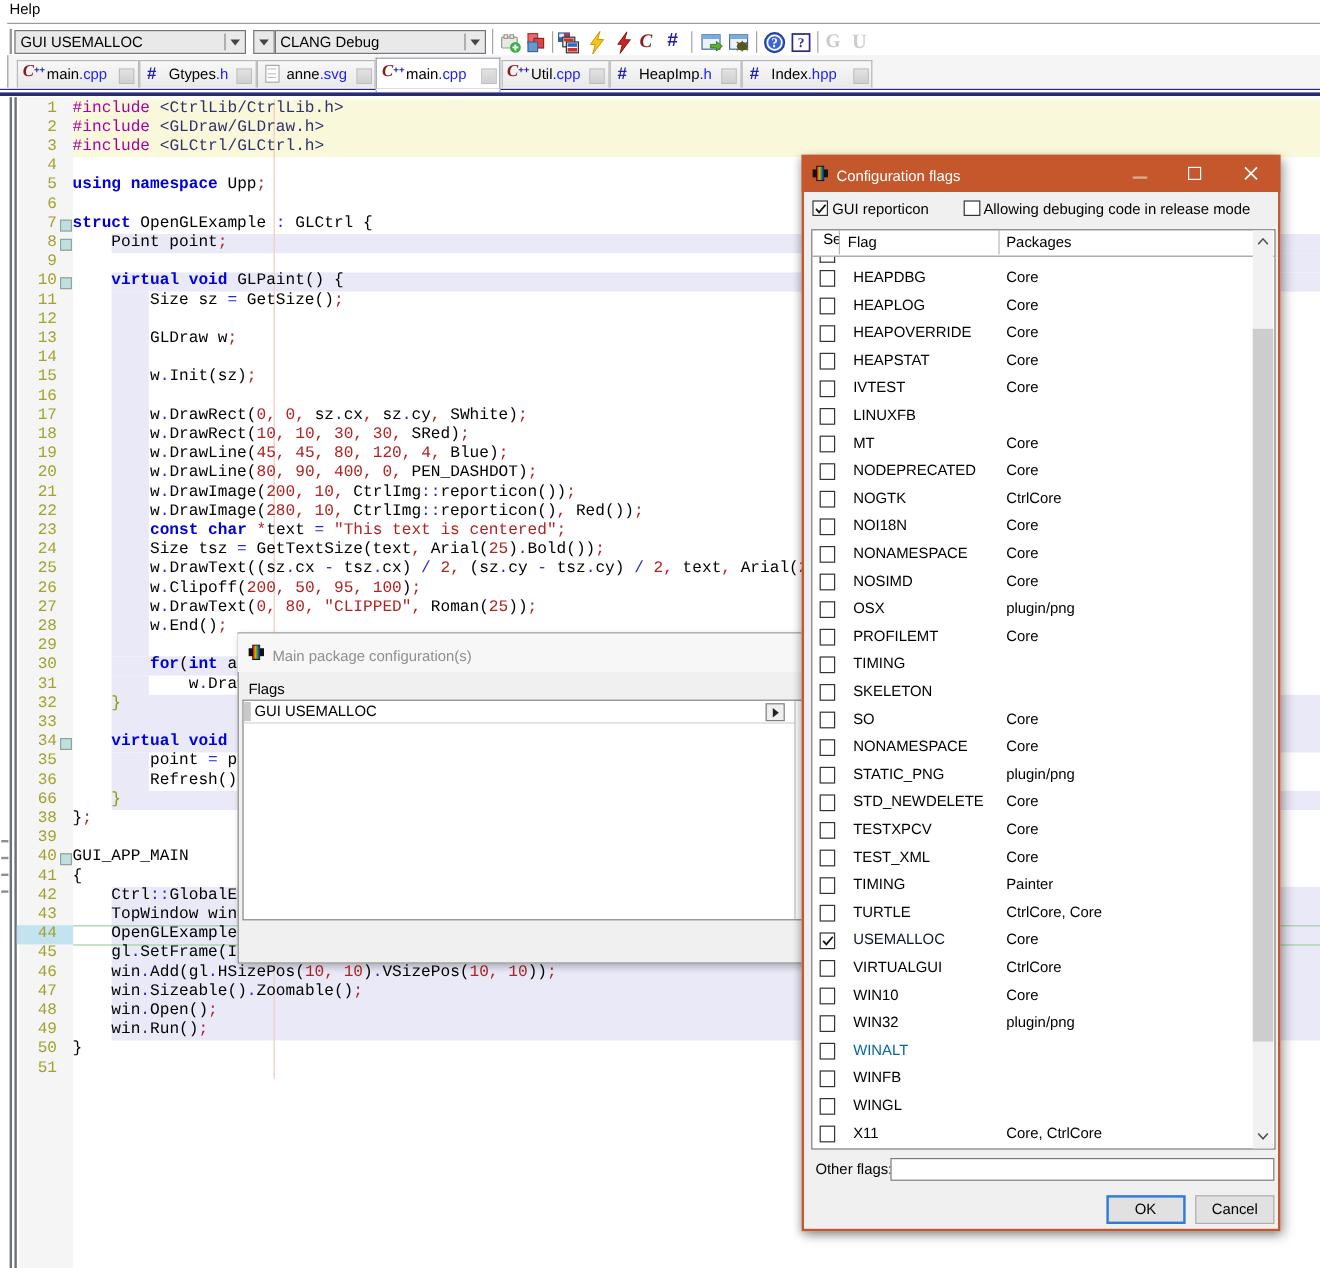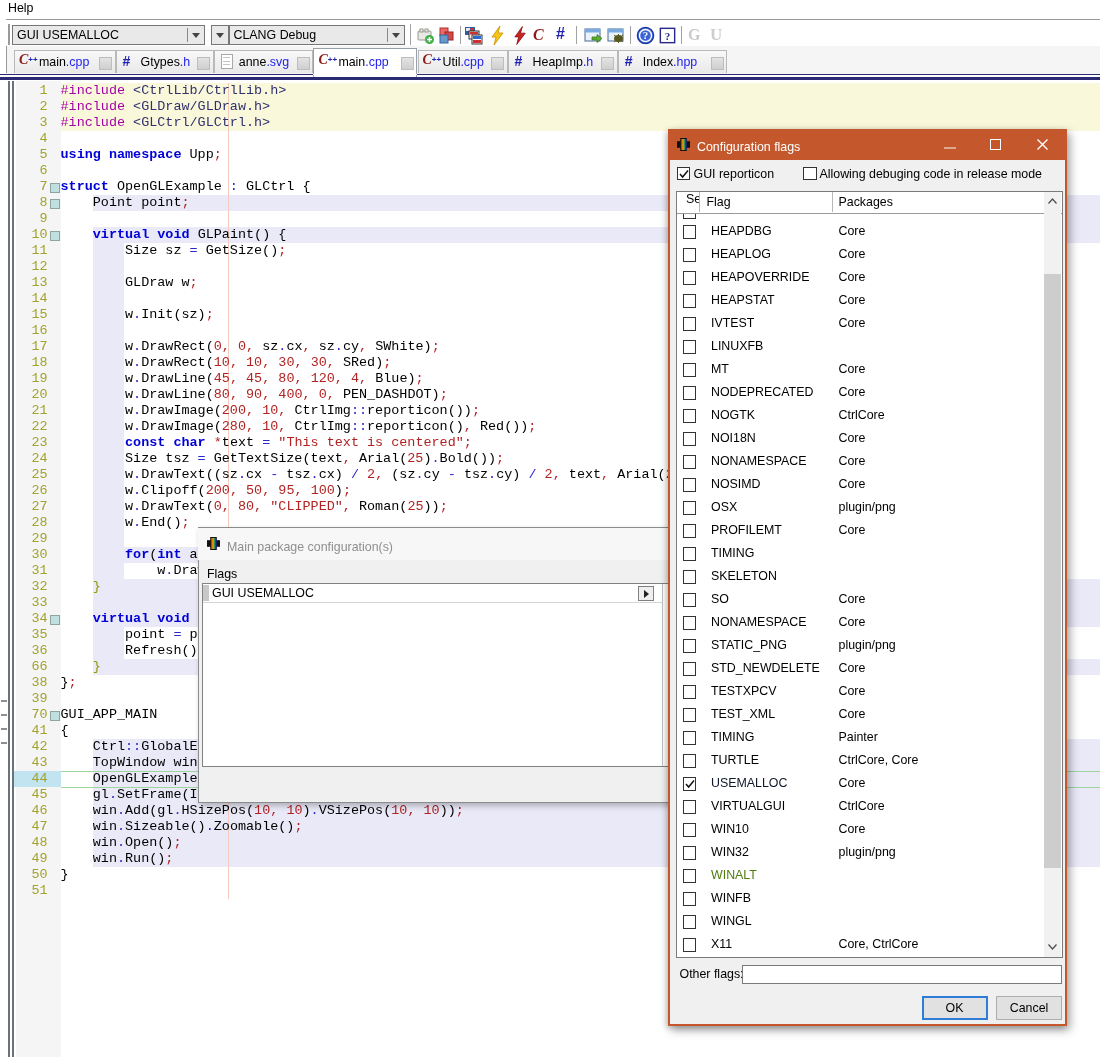--- a/index.html
+++ b/index.html
@@ -170,21 +170,21 @@
       <div>30</div>
       <div>31</div>
       <div>32</div>
       <div>33</div>
       <div>34</div>
       <div>35</div>
       <div>36</div>
       <div>66</div>
       <div>38</div>
       <div>39</div>
-      <div>70</div>
+      <div>40</div>
       <div>41</div>
       <div>42</div>
       <div>43</div>
       <div>44</div>
       <div>45</div>
       <div>46</div>
       <div>47</div>
       <div>48</div>
       <div>49</div>
       <div>50</div>
@@ -326,21 +326,21 @@
     <div style="position:absolute;left:682.5px;top:800.05px;width:13.5px;height:13.5px;background:#fff;border:1px solid #333;box-sizing:border-box"></div>
     <div style="position:absolute;left:711px;top:799.3px;font:12.4px 'Liberation Sans',sans-serif;color:#000">VIRTUALGUI</div>
     <div style="position:absolute;left:838.5px;top:799.3px;font:12.4px 'Liberation Sans',sans-serif;color:#000">CtrlCore</div>
     <div style="position:absolute;left:682.5px;top:823.05px;width:13.5px;height:13.5px;background:#fff;border:1px solid #333;box-sizing:border-box"></div>
     <div style="position:absolute;left:711px;top:822.3px;font:12.4px 'Liberation Sans',sans-serif;color:#000">WIN10</div>
     <div style="position:absolute;left:838.5px;top:822.3px;font:12.4px 'Liberation Sans',sans-serif;color:#000">Core</div>
     <div style="position:absolute;left:682.5px;top:846.05px;width:13.5px;height:13.5px;background:#fff;border:1px solid #333;box-sizing:border-box"></div>
     <div style="position:absolute;left:711px;top:845.3px;font:12.4px 'Liberation Sans',sans-serif;color:#000">WIN32</div>
     <div style="position:absolute;left:838.5px;top:845.3px;font:12.4px 'Liberation Sans',sans-serif;color:#000">plugin/png</div>
     <div style="position:absolute;left:682.5px;top:869.05px;width:13.5px;height:13.5px;background:#fff;border:1px solid #333;box-sizing:border-box"></div>
-    <div style="position:absolute;left:711px;top:868.3px;font:12.4px 'Liberation Sans',sans-serif;color:#4d7c0f">WINALT</div>
+    <div style="position:absolute;left:711px;top:868.3px;font:12.4px 'Liberation Sans',sans-serif;color:#0369a1">WINALT</div>
     <div style="position:absolute;left:682.5px;top:892.05px;width:13.5px;height:13.5px;background:#fff;border:1px solid #333;box-sizing:border-box"></div>
     <div style="position:absolute;left:711px;top:891.3px;font:12.4px 'Liberation Sans',sans-serif;color:#000">WINFB</div>
     <div style="position:absolute;left:682.5px;top:915.05px;width:13.5px;height:13.5px;background:#fff;border:1px solid #333;box-sizing:border-box"></div>
     <div style="position:absolute;left:711px;top:914.3px;font:12.4px 'Liberation Sans',sans-serif;color:#000">WINGL</div>
     <div style="position:absolute;left:682.5px;top:938.05px;width:13.5px;height:13.5px;background:#fff;border:1px solid #333;box-sizing:border-box"></div>
     <div style="position:absolute;left:711px;top:937.3px;font:12.4px 'Liberation Sans',sans-serif;color:#000">X11</div>
     <div style="position:absolute;left:838.5px;top:937.3px;font:12.4px 'Liberation Sans',sans-serif;color:#000">Core, CtrlCore</div>
     <div style="position:absolute;left:1044px;top:192px;width:17px;height:764.5px;background:#f1f1f1"></div>
     <div style="position:absolute;left:1044px;top:273.5px;width:17px;height:594px;background:#cdcdcd"></div>
     <svg width="17" height="17" viewBox="0 0 17 17" style="position:absolute;left:1044px;top:193px">

